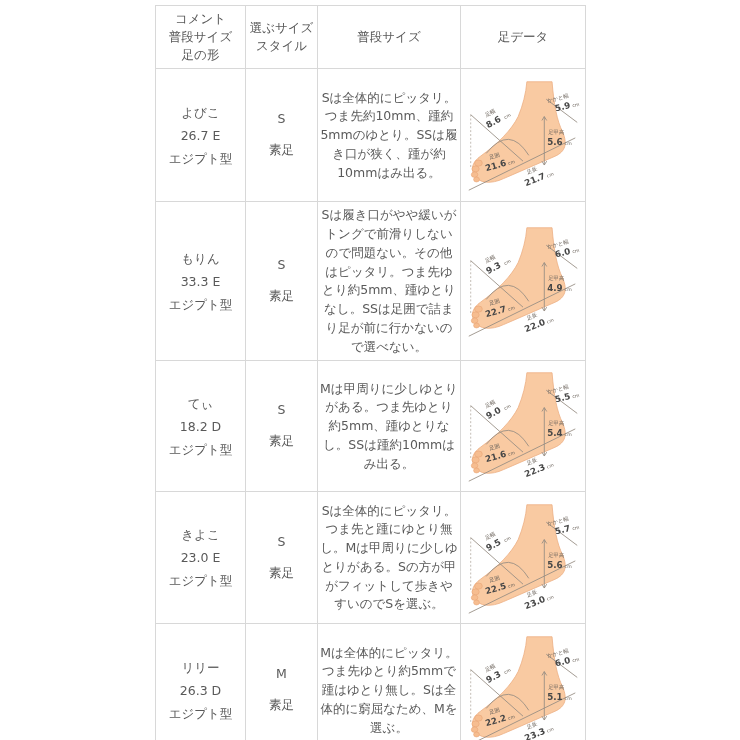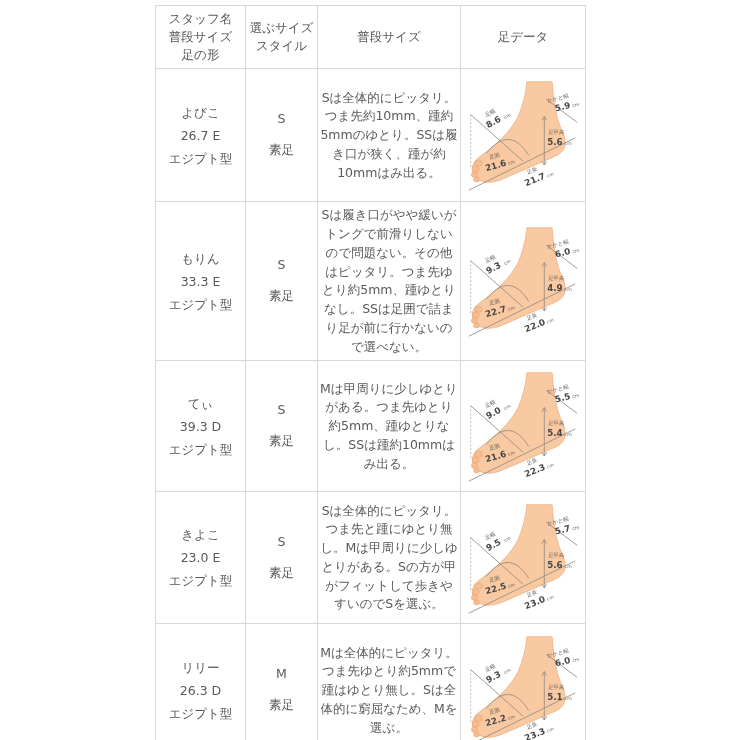--- a/index.html
+++ b/index.html
@@ -51,21 +51,21 @@
 <div class="wrap">
   <table class="size-table">
     <colgroup>
       <col class="c-staff">
         <col class="c-size">
         <col class="c-comment">
         <col class="c-foot">
     </colgroup>
     <thead>
       <tr>
-        <th>スタッフ名
+        <th>コメント
 普段サイズ
 足の形</th>
         <th>選ぶサイズ
 スタイル</th>
         <th>普段サイズ</th>
         <th>足データ</th>
       </tr>
     </thead>
     <tbody id="tbody">
   <tr>
@@ -192,21 +192,21 @@
           <text class="m-value" x="60" y="112">22.0</text>
           <text class="m-unit" x="84" y="112">cm</text>
         </g>
       </svg>
     </td>
   </tr>
 
   <tr>
     <td class="staff-cell">
       <span>てぃ</span><br>
-      <span>39.3 D</span><br>
+      <span>18.2 D</span><br>
       <span>エジプト型</span>
     </td>
     <td class="size-cell">
       <span class="size-line">S</span>
       <span class="style-line">素足</span>
     </td>
     <td class="comment-cell">
       <span>Mは甲周りに少しゆとりがある。つま先ゆとり約5mm、踵ゆとりなし。SSは踵約10mmはみ出る。</span>
     </td>
     <td class="foot-cell">

